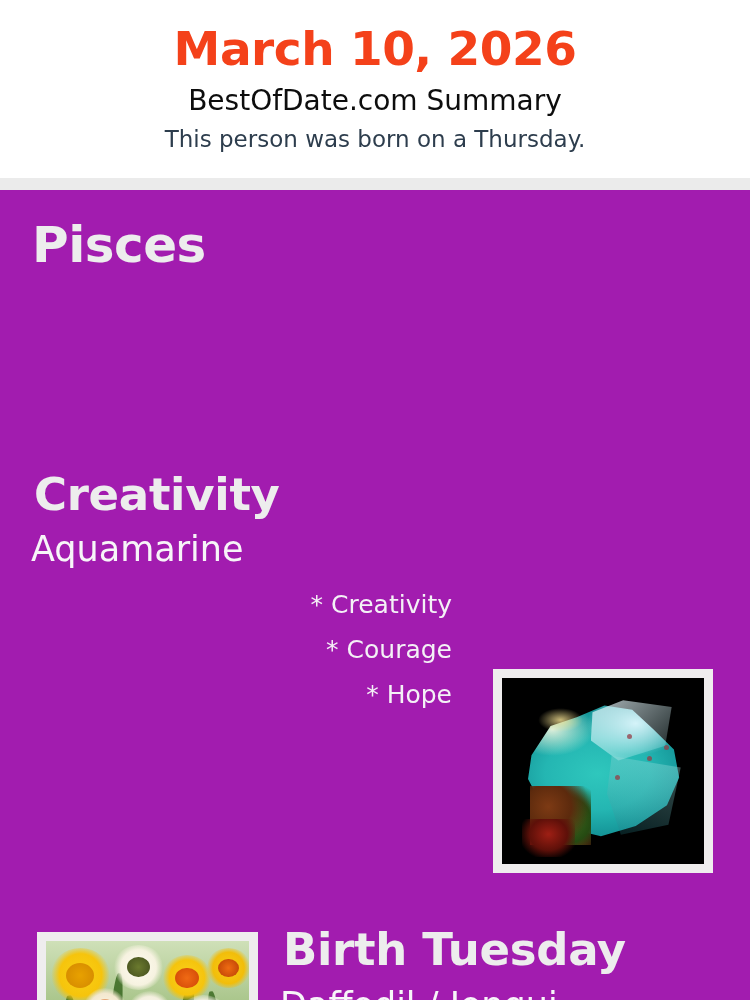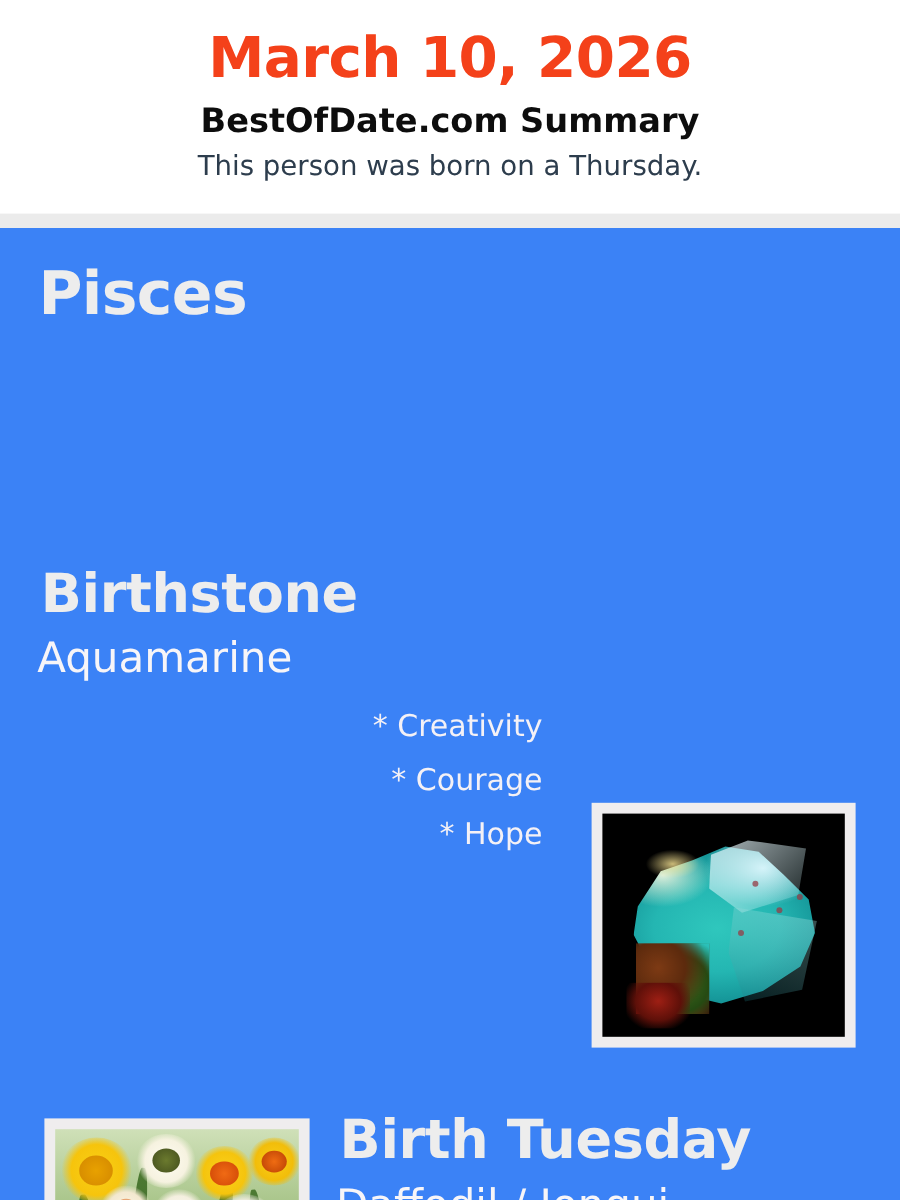--- a/index.html
+++ b/index.html
@@ -38,21 +38,21 @@
     font-weight: bold;
     color: #f4411a;
     letter-spacing: -0.5px;
     line-height: 1.05;
   }
   #site-summary {
     position: absolute;
     left: 0; top: 84px;
     width: 750px;
     font-size: 28px;
-    font-weight: bold;
+    font-weight: normal;
     color: #0d0d0d;
     line-height: 1.2;
   }
   #born-line {
     position: absolute;
     left: 0; top: 126px;
     width: 750px;
     font-size: 23px;
     font-weight: normal;
     color: #2d3d4d;
@@ -66,21 +66,21 @@
     height: 12px;
     background: #ebebeb;
   }
 
   
   #body-panel {
     position: absolute;
     left: 0; top: 190px;
     width: 750px;
     height: 810px;
-    background: #3b82f6;
+    background: #a21caf;
   }
 
   
   #zodiac-name {
     position: absolute;
     left: 32px; top: 29px;
     font-size: 50px;
     font-weight: bold;
     color: #ededed;
     line-height: 1.05;
@@ -263,21 +263,21 @@
     <div id="site-summary">BestOfDate.com Summary</div>
     <div id="born-line">This person was born on a Thursday.</div>
   </div>
 
   <div id="divider"></div>
 
   <div id="body-panel">
 
     <div id="zodiac-name">Pisces</div>
 
-    <div id="birthstone-heading">Birthstone</div>
+    <div id="birthstone-heading">Creativity</div>
     <div id="birthstone-name">Aquamarine</div>
     <div id="birthstone-traits">
       <div class="trait">* Creativity</div>
       <div class="trait">* Courage</div>
       <div class="trait">* Hope</div>
     </div>
 
     <div class="photo-frame" id="birthstone-frame">
       <div class="photo-inner" id="aquamarine-art">
         <div class="crystal"></div>

